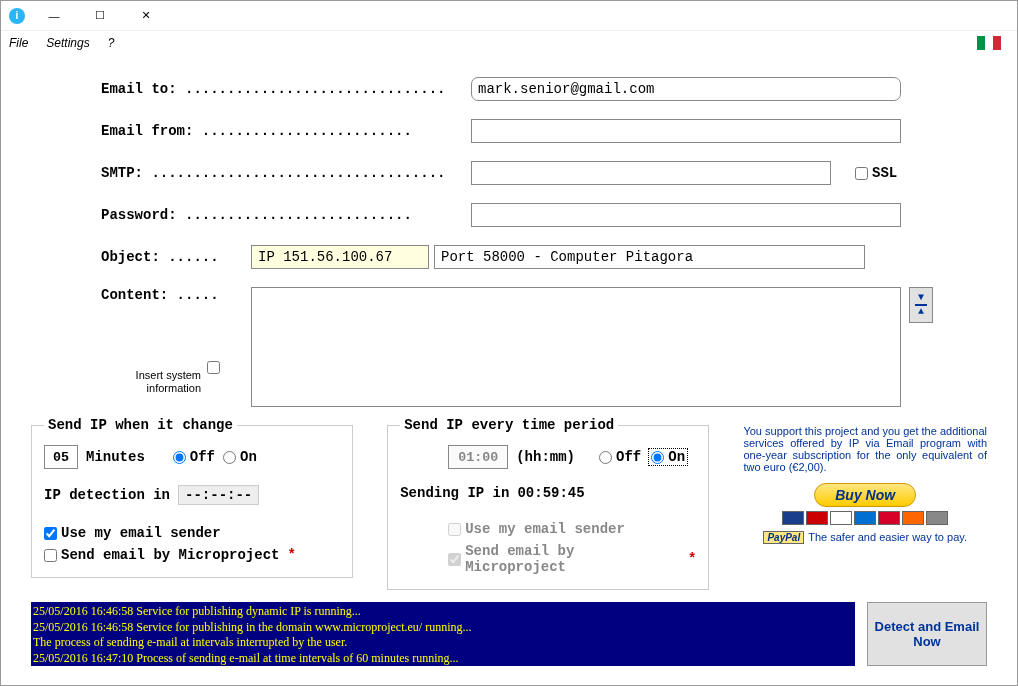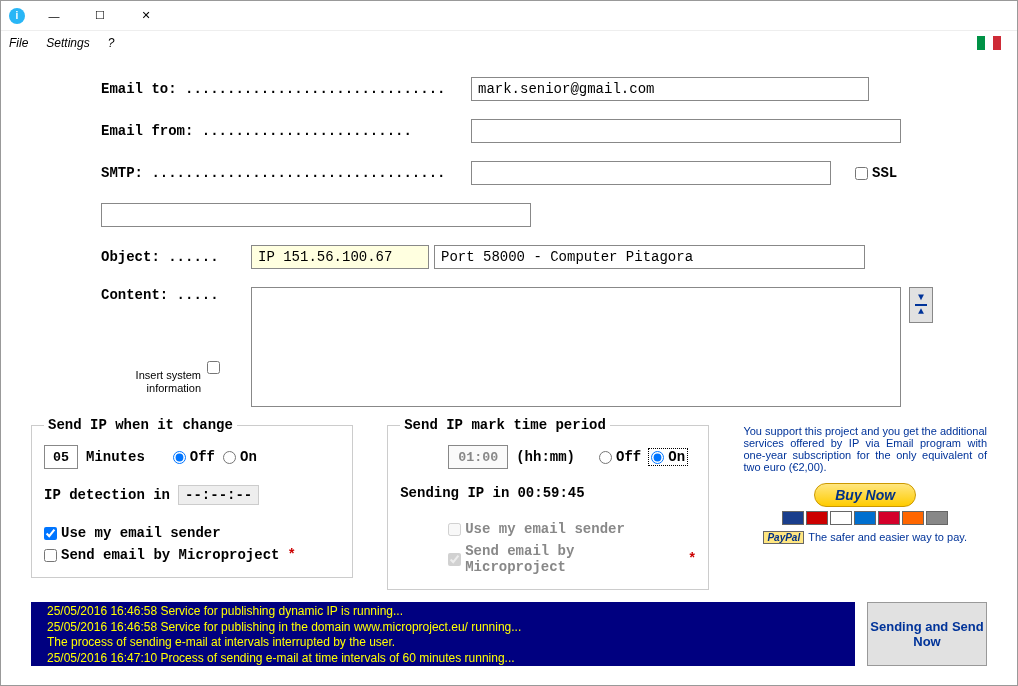--- a/index.html
+++ b/index.html
@@ -25,21 +25,21 @@
 .numbox { width: 34px; height: 24px; border:1px solid #888; text-align:center; font-family:"Courier New",monospace; font-weight:bold;}
 .radio { display:flex; align-items:center; gap:4px;}
 .countbox { background:#eee; border:1px solid #ccc; padding:1px 6px; font-family:"Courier New",monospace;}
 .support { width: 250px; font-family: "Segoe UI", sans-serif; font-size:11px; color:#003399; text-align:justify; padding-top:8px;}
 .buynow { background: linear-gradient(#ffe680,#ffcc00); border:1px solid #c90; border-radius:14px; padding:3px 20px; font-style:italic; font-weight:bold; color:#003087; font-family:"Segoe UI",sans-serif; font-size:14px; display:block; margin: 10px auto 4px; }
 .cards { text-align:center; font-size:9px; letter-spacing:1px;}
 .cards span { display:inline-block; width:22px; height:14px; border:1px solid #666; margin:0 1px; background:#eee; font-size:7px;}
 .safer { text-align:center; font-size:11px; color:#003399; margin-top:4px; font-family:"Segoe UI",sans-serif;}
 .paypal-badge { display:inline-block; border:1px solid #666; padding:0 3px; background:#ffe680; font-weight:bold; font-style:italic; color:#003087; font-size:10px; margin-right:4px;}
 .log-area { display:flex; gap:12px; padding: 12px 30px 10px 30px; align-items:stretch;}
-.log { flex:1; background:#000080; color:#ffff00; font-family:Liberation Sans, sans-serif; font-size:12px; padding:2px 16px; height:64px; overflow-y:scroll; white-space:pre; line-height:1.3; }
+.log { flex:1; background:#000080; color:#ffff00; font-family:Liberation Serif, serif; font-size:12px; padding:2px 2px; height:64px; overflow-y:scroll; white-space:pre; line-height:1.3; }
 .dsbtn { width:120px; background:#e1e1e1; border:1px solid #999; font-family:"Segoe UI",sans-serif; font-size:13px; font-weight:bold; color:#003399; }
 textarea { font-family:"Courier New",monospace; font-size:14px; border:1px solid #888; resize:none; }
 .arrowbtn { width:24px; height:36px; border:1px solid #888; background:#e1e1e1; display:flex; flex-direction:column; align-items:center; justify-content:center; color:#003399; font-size:10px; line-height:1;}
 .disabled { color:#888;margin-left:48px; }
 .asterisk { color:#cc0000; font-weight:bold; }
 .insert-sys { font-family:"Segoe UI",sans-serif; font-size:11px; text-align:right; width:100px; line-height:1.2; margin-top:30px;}
 </style>
 </head>
 <body>
 
@@ -59,35 +59,36 @@
   <div class="flag">
     <div style="background:#009246"></div>
       <div style="background:#fff"></div>
       <div style="background:#ce2b37"></div>
   </div>
 </div>
 
 <div class="content">
   <div class="row">
     <span class="label">Email to: ...............................</span>
-    <input type="text" style="width: 398px;" value="mark.senior@gmail.com">
+    <input type="text" style="width: 430px; border-radius: 7px;" value="mark.senior@gmail.com">
   </div>
   <div class="row">
     <span class="label">Email from: .........................</span>
     <input type="text" style="width: 430px;" value="">
   </div>
   <div class="row">
     <span class="label">SMTP: ...................................</span>
     <input type="text" style="width: 360px;" value="">
     <label class="chk" style="margin-left:24px">
       <input type="checkbox" style="">
       <span>SSL</span>
     </label>
   </div>
   <div class="row">
+    <span class="label">Password: ...........................</span>
     <input type="password" style="width: 430px;" value="">
   </div>
   <div class="row">
     <span class="label" style="width:150px">Object: ......</span>
     <input type="text" style="width: 178px; background: rgb(255, 255, 224);" readonly="" value="IP 151.56.100.67">
     <span style="width:5px"></span>
     <input type="text" style="width: 431px;" value="Port 58000 - Computer Pitagora">
   </div>
   <div class="row content-row">
     <div style="width:150px">
@@ -135,21 +136,21 @@
     <div class="frow" style="margin-bottom:0">
         <label class="chk">
           <input type="checkbox" style="">
           <span>Send email by Microproject</span>
         </label>
         <span class="asterisk">*</span>
       </div>
   </fieldset>
 
   <fieldset style="width:330px">
-    <legend>Send IP mark time period</legend>
+    <legend>Send IP every time period</legend>
     <div class="frow">
       <input class="numbox disabled" style="width: 60px; color: rgb(136, 136, 136);" type="text" disabled="" value="01:00">
       <span>(hh:mm)</span>
       <span style="width:8px"></span>
       <label class="radio">
           <input type="radio" name="g2" style="">
           <span>Off</span>
         </label>
       <label class="radio" style="outline:1px dotted #000;padding:0 2px">
           <input type="radio" name="g2" checked="" style="">
@@ -183,14 +184,14 @@
     </div>
     <div class="safer"><span class="paypal-badge">PayPal</span><span>The safer and easier way to pay.</span></div>
   </div>
 </div>
 
 <div class="log-area">
   <div class="log"><span>25/05/2016 16:46:58 Service for publishing dynamic IP is running...</span>
 <span>25/05/2016 16:46:58 Service for publishing in the domain www.microproject.eu/ running...</span>
 <span>The process of sending e-mail at intervals interrupted by the user.</span>
 <span>25/05/2016 16:47:10 Process of sending e-mail at time intervals of 60 minutes running...</span></div>
-  <button class="dsbtn">Sending and Send Now</button>
+  <button class="dsbtn">Detect and Email Now</button>
 </div>
 
 </body></html>

